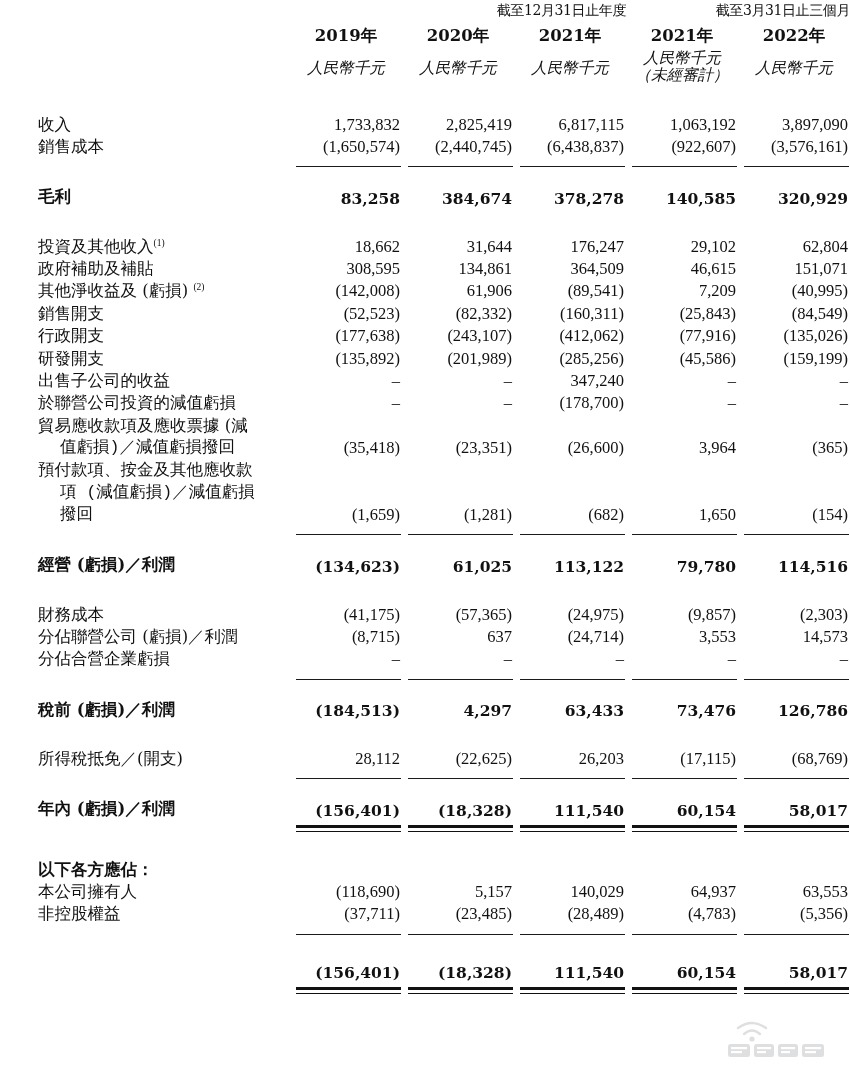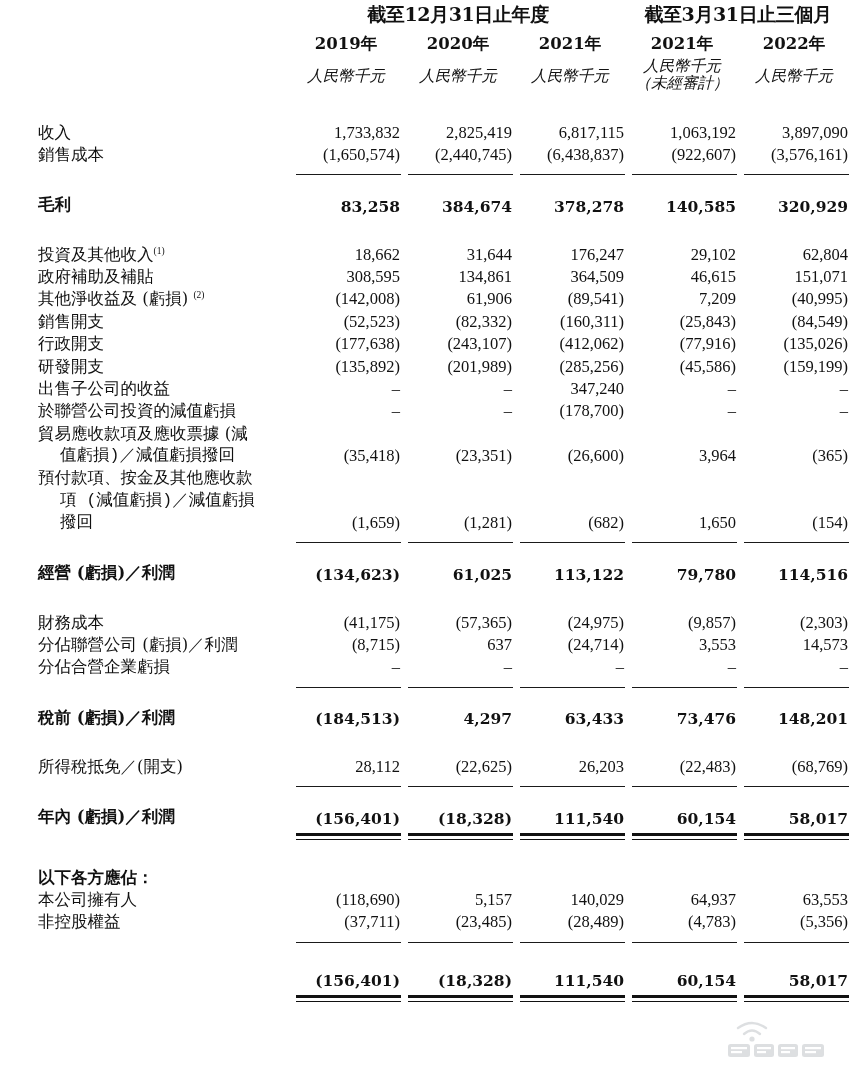--- a/index.html
+++ b/index.html
@@ -29,23 +29,23 @@
     width: 812px;
     margin-left: 38px;
     table-layout: fixed;
   }
 
   table.fin col.c-label { width: 252px; }
   table.fin col.c-num   { width: 112px; }
 
   
   .hdr-group {
-    text-align: center;
-    font-weight: bold;
-    font-size: 19px;
+    text-align: right;
+    font-weight: normal;
+    font-size: 14px;
     font-family: "DejaVu Serif", "Liberation Serif", serif;
     letter-spacing: -0.4px;
     padding: 2px 0 5px 0;
     white-space: nowrap;
   }
   .hdr-year {
     text-align: center;
     font-weight: bold;
     font-size: 16.5px;
     font-family: "DejaVu Serif", "Liberation Serif", serif;
@@ -400,33 +400,33 @@
     <tr class="gap-m">
           <td colspan="6"></td>
         </tr>
 
     <tr class="bold">
       <td class="lbl">稅前 (虧損)／利潤</td>
       <td class="num">(184,513)</td>
       <td class="num">4,297</td>
       <td class="num">63,433</td>
       <td class="num">73,476</td>
-      <td class="num">148,201</td>
+      <td class="num">126,786</td>
     </tr>
 
     <tr class="gap-l">
           <td colspan="6"></td>
         </tr>
 
     <tr>
       <td class="lbl">所得稅抵免／(開支)</td>
       <td class="num">28,112</td>
       <td class="num">(22,625)</td>
       <td class="num">26,203</td>
-      <td class="num">(22,483)</td>
+      <td class="num">(17,115)</td>
       <td class="num">(68,769)</td>
     </tr>
 
     <tr class="rule-row">
       <td></td>
       <td class="num">
             <i></i>
           </td>
       <td class="num">
             <i></i>

